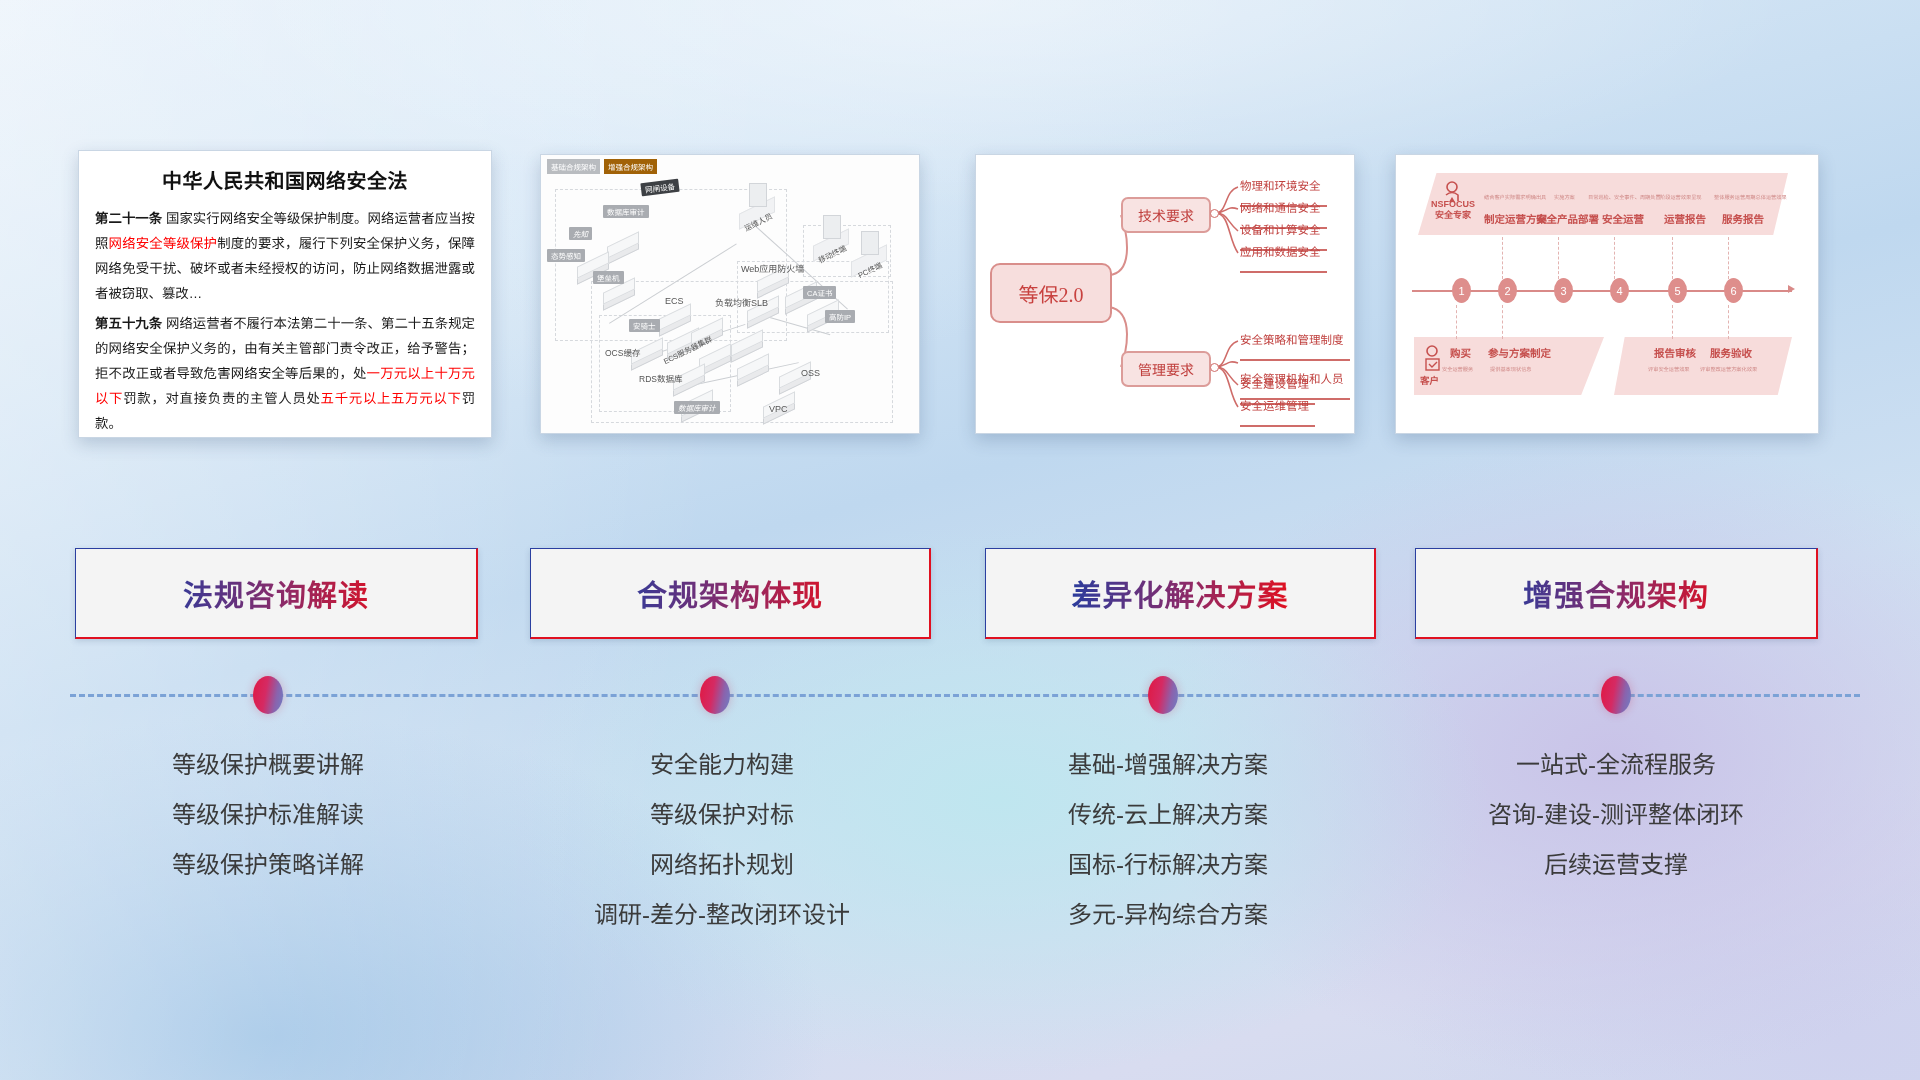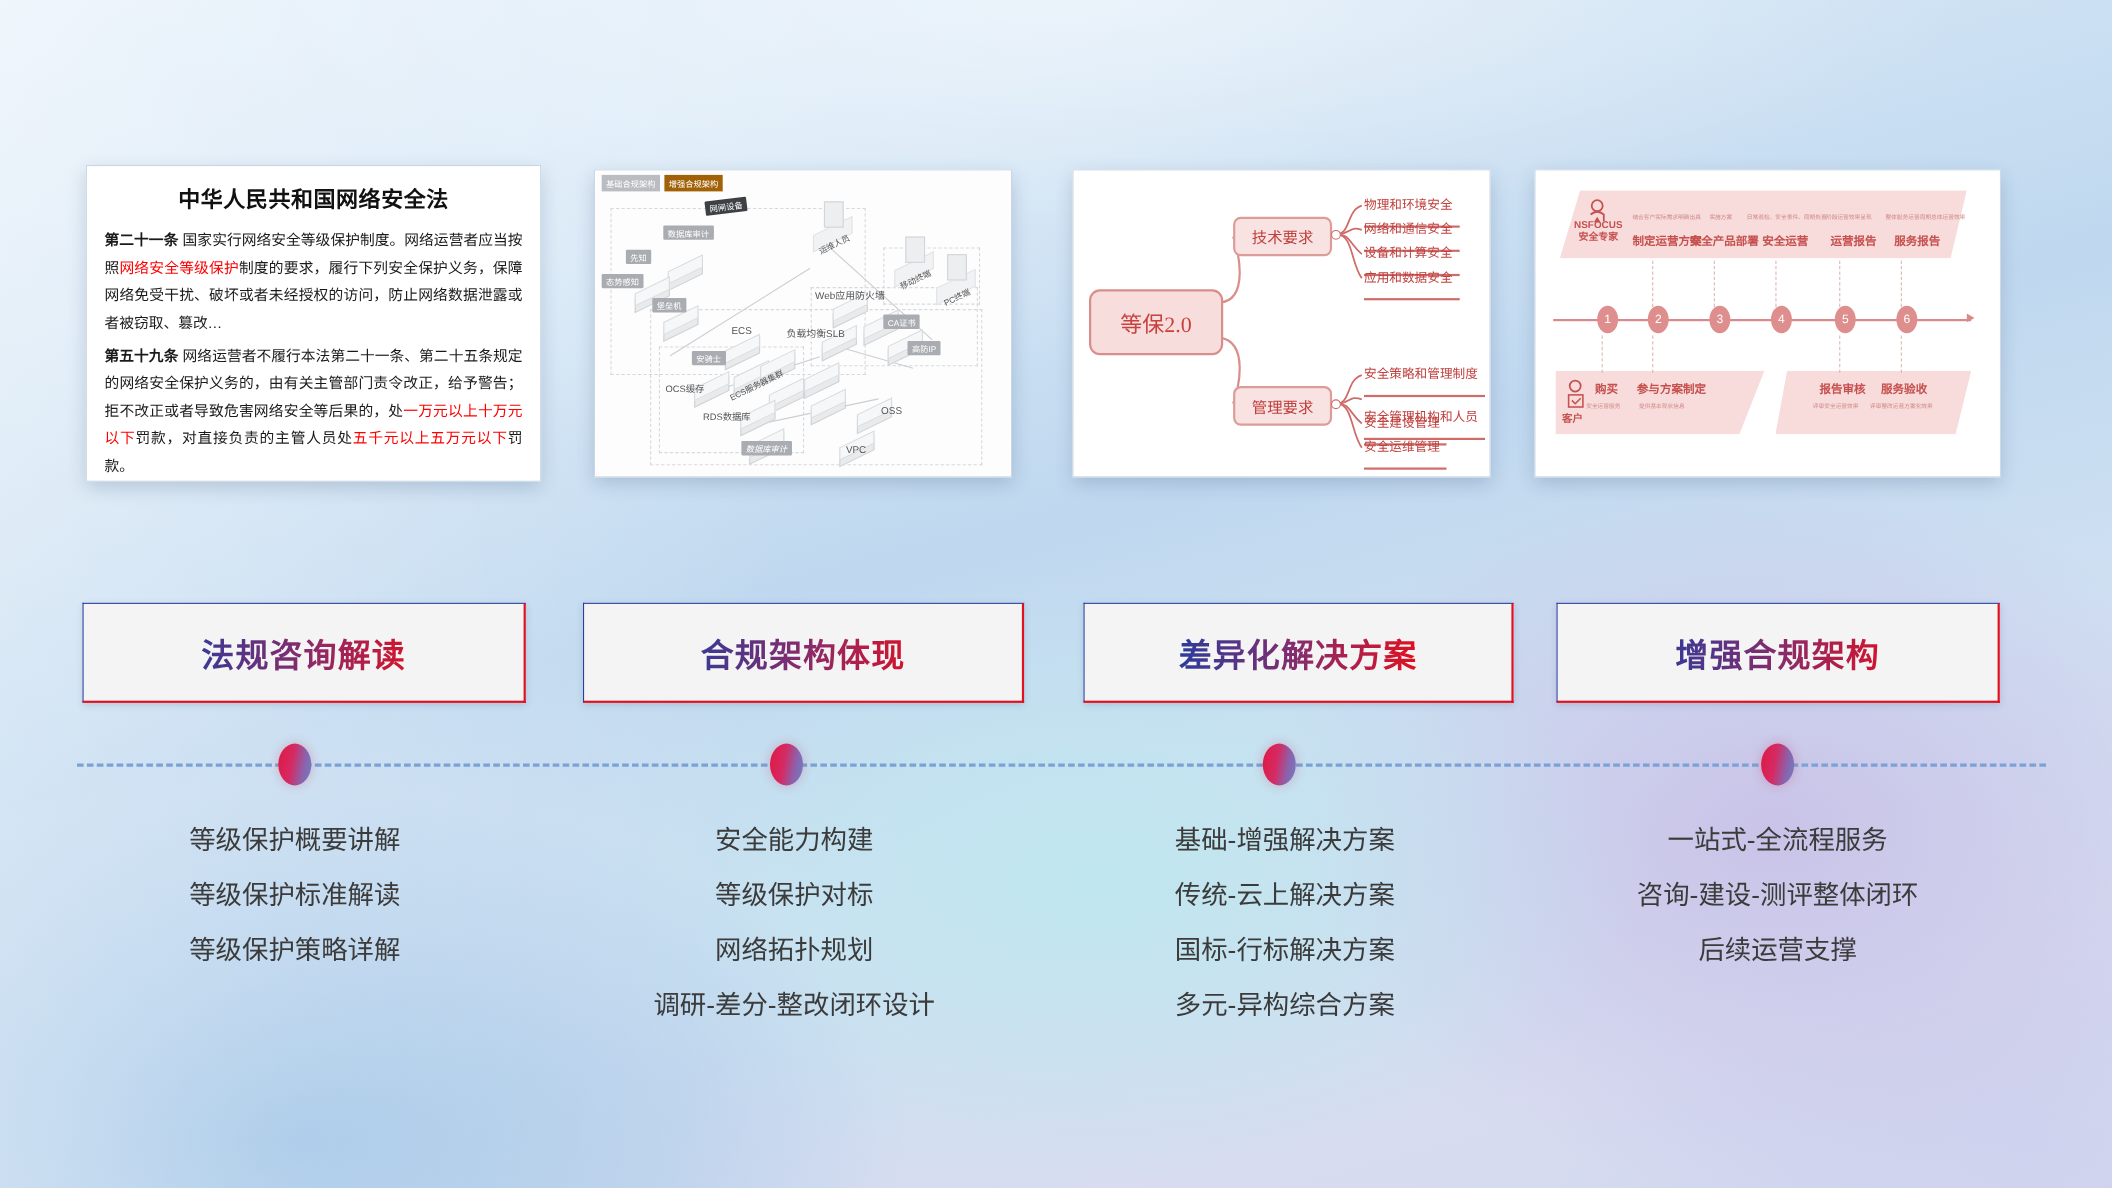--- a/index.html
+++ b/index.html
@@ -234,21 +234,21 @@
           </div>
         <div class="devbase" style="left:198px;top:50px;"></div>
         <div class="dev" style="left:208px;top:28px;"></div>
         <div class="devbase" style="left:272px;top:82px;"></div>
         <div class="dev" style="left:282px;top:60px;"></div>
         <div class="devbase" style="left:310px;top:98px;"></div>
         <div class="dev" style="left:320px;top:76px;"></div>
 
         <div class="lbl dark" style="left:100px;top:26px;transform:rotate(-7deg);">网闸设备</div>
         <div class="lbl" style="left:62px;top:50px;">数据库审计</div>
-        <div class="lbl" style="left:28px;top:72px;">先知</div>
+        <div class="lbl" style="left:28px;top:72px;font-style:italic;">先知</div>
         <div class="lbl" style="left:6px;top:94px;">态势感知</div>
         <div class="lbl" style="left:52px;top:116px;">堡垒机</div>
         <div class="lbl plain" style="left:198px;top:60px;transform:rotate(-26deg);">运维人员</div>
         <div class="lbl plain" style="left:272px;top:92px;transform:rotate(-26deg);">移动终端</div>
         <div class="lbl plain" style="left:312px;top:108px;transform:rotate(-26deg);">PC终端</div>
         <div class="lbl plain" style="left:196px;top:106px;font-size:9px;color:#555;">Web应用防火墙</div>
         <div class="lbl" style="left:262px;top:131px;">CA证书</div>
         <div class="lbl" style="left:284px;top:155px;">高防IP</div>
         <div class="lbl plain" style="left:120px;top:140px;font-size:9px;color:#555;">ECS</div>
         <div class="lbl plain" style="left:170px;top:140px;font-size:9px;color:#555;">负载均衡SLB</div>

